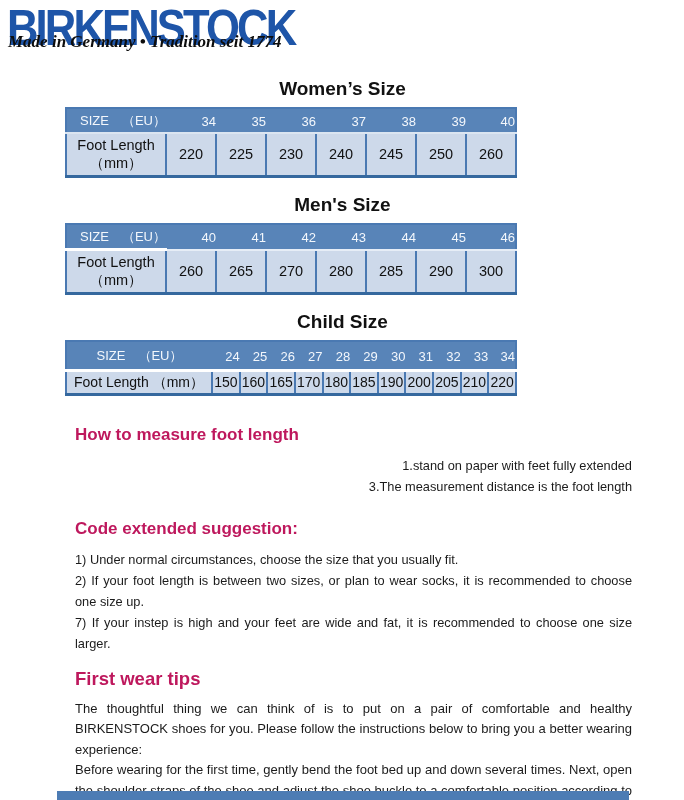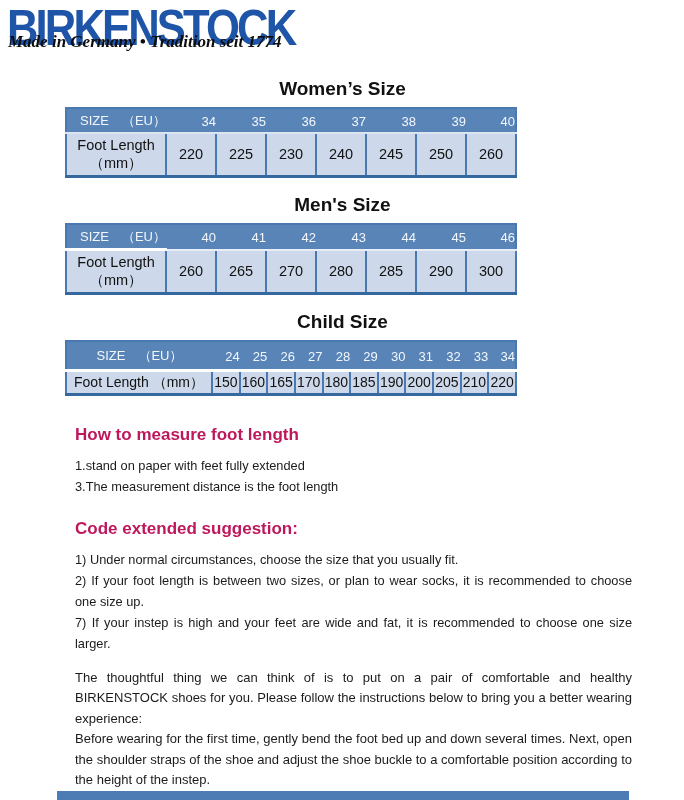--- a/index.html
+++ b/index.html
@@ -52,21 +52,21 @@
   .t-child thead th { padding:5px 0 4px; border-bottom:3px solid #ffffff; }
   .t-child tbody td { height:21px; font-size:14px; padding:1px 0 2px; }
   .t-child td.label, .t-child th.label { white-space:nowrap; }
   .t-child thead th.label { text-align:center; padding-left:0; }
   col.label-col { width:100px; }
   .t-child col.label-col { width:146px; }
 
   
   .sections { margin-left:75px; width:557px; color:#1b1b1b; }
   .sec h2 { font-size:17px; font-weight:bold; color:#be185d; margin-bottom:10px; }
-  .sec p  { font-size:12.8px; line-height:21px; }
+  .sec p  { font-size:12.8px; line-height:21px;text-align:right; }
   .sec-measure { margin-top:29px; }
   .sec-code    { margin-top:22px; }
   .sec-code p  { text-align:justify; }
   .sec-tips    { margin-top:14px; }
   .sec-tips h2 { font-size:18.5px; margin-bottom:9px; }
   .sec-tips p  { font-size:13px; line-height:20.4px; text-align:justify; }
 
   
   .bottom-bar {
     position:absolute; left:57px; top:791px; width:572px; height:9px;
@@ -221,20 +221,21 @@
         <p>1.stand on paper with feet fully extended</p>
         <p>3.The measurement distance is the foot length</p>
       </div>
       <div class="sec sec-code">
         <h2>Code extended suggestion:</h2>
         <p>1) Under normal circumstances, choose the size that you usually fit.</p>
         <p>2) If your foot length is between two sizes, or plan to wear socks, it is recommended to choose one size up.</p>
         <p>7) If your instep is high and your feet are wide and fat, it is recommended to choose one size larger.</p>
       </div>
       <div class="sec sec-tips">
+        <h2>First wear tips</h2>
         <p>The thoughtful thing we can think of is to put on a pair of comfortable and healthy BIRKENSTOCK shoes for you. Please follow the instructions below to bring you a better wearing experience:</p>
         <p>Before wearing for the first time, gently bend the foot bed up and down several times. Next, open the shoulder straps of the shoe and adjust the shoe buckle to a comfortable position according to the height of the instep.</p>
       </div>
     </div>
 
   <div class="bottom-bar"></div>
 
 </div>
 
 </body></html>

